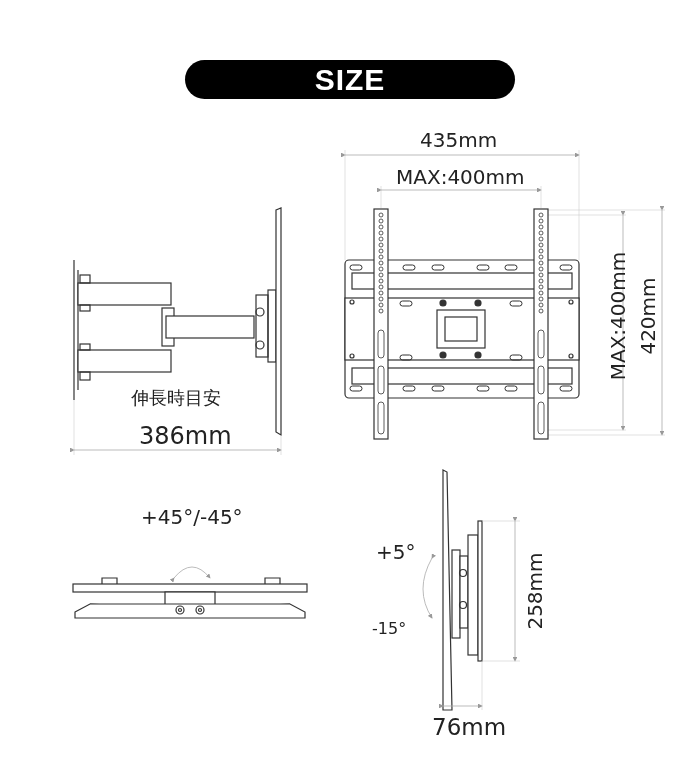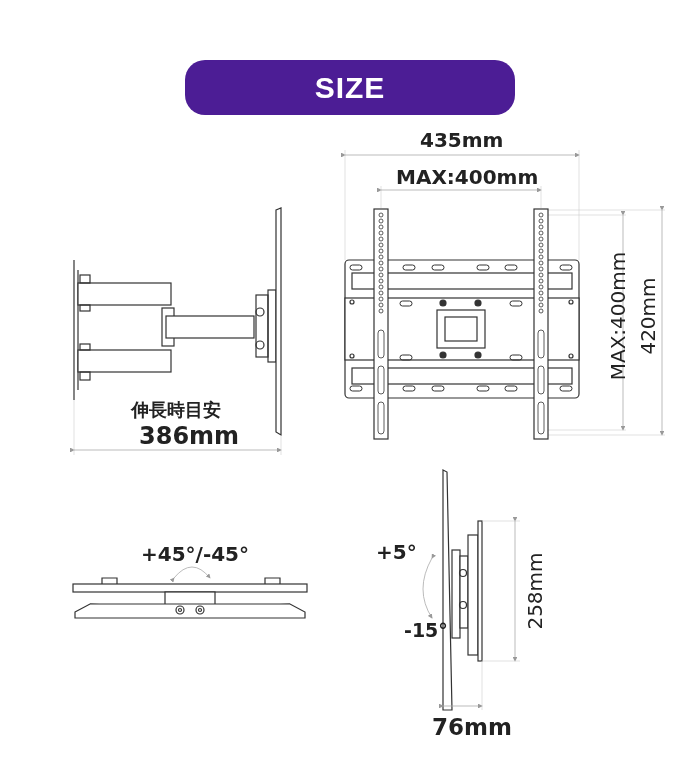--- a/index.html
+++ b/index.html
@@ -1,24 +1,24 @@
 <!DOCTYPE html>
 <html><head>
 <meta charset="utf-8">
 <style>
   html, body { margin:0; padding:0; background:#ffffff; }
   body { width:700px; height:780px; position:relative; overflow:hidden;
          font-family:"DejaVu Sans", sans-serif; color:#222; }
-  .banner { position:absolute; left:185px; top:60px; width:330px; height:55px;
-            background:#4c1d95; border-radius:20px; display:flex; align-items:center;
+  .banner { position:absolute; left:185px; top:60px; width:330px; height:39px;
+            background:#000000; border-radius:20px; display:flex; align-items:center;
             justify-content:center; }
   .banner span { color:#fff; font-family:"Liberation Sans", sans-serif; font-weight:bold;
                  font-size:30px; letter-spacing:1px; }
   .lbl { position:absolute; font-family:"DejaVu Sans", sans-serif; color:#222;
-         white-space:nowrap; font-weight:700; }
+         white-space:nowrap; font-weight:400; }
   .vert { position:absolute; transform-origin:center; transform:rotate(-90deg);
           font-family:"DejaVu Sans", sans-serif; color:#222; white-space:nowrap; }
   svg { position:absolute; left:0; top:0; }
 </style>
 </head>
 <body>
 
 <svg width="700" height="780" viewBox="0 0 700 780" fill="none" stroke="#333" stroke-width="1.2">
   <defs>
     <marker id="arr" markerWidth="6" markerHeight="6" refX="5" refY="3" orient="auto">
@@ -176,21 +176,21 @@
 
 <div class="banner">
   <span>SIZE</span>
 </div>
 
 <div class="lbl" style="left:420px; top:128px; font-size:20px;">435mm</div>
 <div class="lbl" style="left:396px; top:165px; font-size:20px;">MAX:400mm</div>
 <div class="vert" style="left:548px; top:302px; width:140px; height:28px; font-size:20px; text-align:center; line-height:28px;">MAX:400mm</div>
 <div class="vert" style="left:598px; top:302px; width:100px; height:28px; font-size:20px; text-align:center; line-height:28px;">420mm</div>
 
-<div class="lbl" style="left:131px; top:398px; font-size:18px;">伸長時目安</div>
+<div class="lbl" style="left:131px; top:386px; font-size:18px;">伸長時目安</div>
 <div class="lbl" style="left:139px; top:422px; font-size:24px;">386mm</div>
 
-<div class="lbl" style="left:141px; top:542px; font-size:20px;">+45°/-45°</div>
+<div class="lbl" style="left:141px; top:505px; font-size:20px;">+45°/-45°</div>
 
 <div class="lbl" style="left:376px; top:540px; font-size:20px;">+5°</div>
-<div class="lbl" style="left:372px; top:619px; font-size:19px;margin-left:32px;">-15°</div>
+<div class="lbl" style="left:372px; top:619px; font-size:16px;">-15°</div>
 <div class="vert" style="left:490px; top:577px; width:90px; height:28px; font-size:20px; text-align:center; line-height:28px;">258mm</div>
 <div class="lbl" style="left:432px; top:714px; font-size:23px;">76mm</div>
 
 </body></html>

